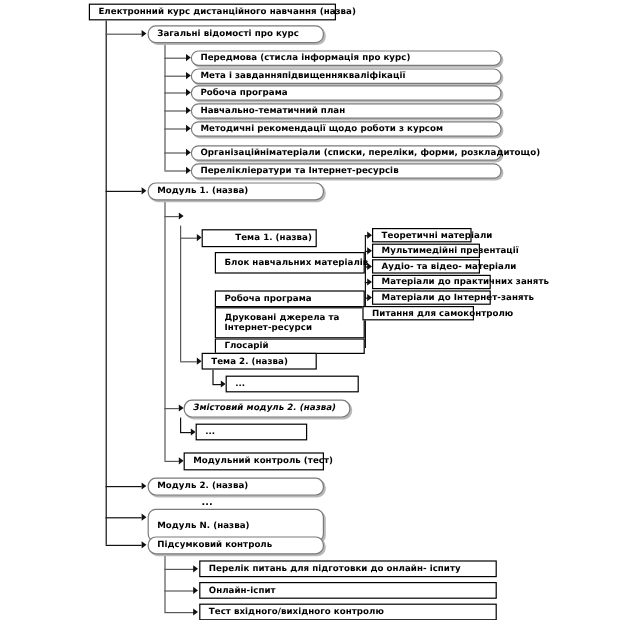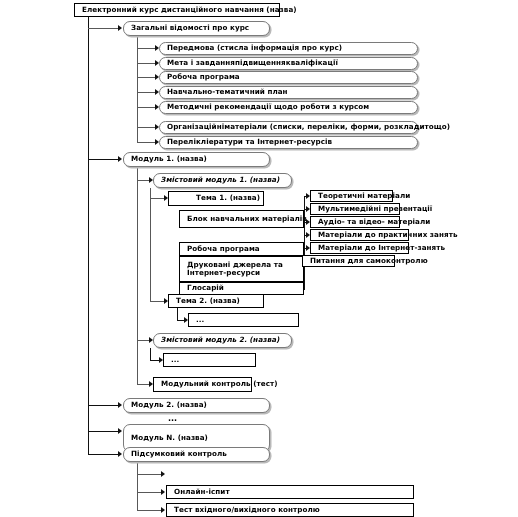--- a/index.html
+++ b/index.html
@@ -147,23 +147,20 @@
   <div class="hline dark" style="left:88px; top:159px; width:30px;"></div>
   <div class="arrow" style="left:118px; top:156px;"></div>
   <div class="node rounded" style="left:123px; top:152px; width:147px; height:15px;">
     <span>Модуль 1. (назва)</span>
   </div>
 
   <div class="vline" style="left:137px; top:167px; width:1.2px; height:217px;"></div>
 
   <div class="hline" style="left:137px; top:180px; width:12px;"></div>
   <div class="arrow" style="left:149px; top:177px;"></div>
-  <div class="node rounded italic" style="left:153px; top:173px; width:139px; height:15px;">
-    <span>Змістовий модуль 1. (назва)</span>
-  </div>
 
   <div class="vline" style="left:150px; top:188px; width:1.2px; height:113px;"></div>
 
   <div class="hline" style="left:150px; top:198px; width:14px;"></div>
   <div class="arrow" style="left:164px; top:195px;"></div>
   <div class="node square" style="left:168px; top:191px; width:96px; height:15px;justify-content:flex-end;">
     <span>Тема 1. (назва)</span>
   </div>
 
   <div class="node square-thick" style="left:179px; top:210px; width:125px; height:18px;">
@@ -241,21 +238,21 @@
 
   <div class="vline dark" style="left:150px; top:348px; height:12px;"></div>
   <div class="hline dark" style="left:150px; top:360px; width:10px;"></div>
   <div class="arrow" style="left:159px; top:357px;"></div>
   <div class="node square" style="left:163px; top:353px; width:93px; height:14px;">
     <span>...</span>
   </div>
 
   <div class="hline" style="left:137px; top:384px; width:12px;"></div>
   <div class="arrow" style="left:149px; top:381px;"></div>
-  <div class="node square" style="left:153px; top:377px; width:99px; height:15px;">
+  <div class="node square" style="left:153px; top:377px; width:117px; height:15px;">
     <span>Модульний контроль (тест)</span>
   </div>
 
   <div class="hline dark" style="left:88px; top:405px; width:30px;"></div>
   <div class="arrow" style="left:118px; top:402px;"></div>
   <div class="node rounded" style="left:123px; top:398px; width:147px; height:15px;">
     <span>Модуль 2. (назва)</span>
   </div>
 
   <div class="ellipsis" style="left:168px; top:414px;">...</div>
@@ -269,20 +266,23 @@
   <div class="hline dark" style="left:88px; top:454px; width:30px;"></div>
   <div class="arrow" style="left:118px; top:451px;"></div>
   <div class="node rounded" style="left:123px; top:447px; width:147px; height:15px;">
     <span>Підсумковий контроль</span>
   </div>
 
   <div class="vline" style="left:137px; top:462px; width:1.2px; height:48px;"></div>
 
   <div class="hline" style="left:137px; top:474px; width:25px;"></div>
   <div class="arrow" style="left:161px; top:471px;"></div>
+  <div class="node square-thick" style="left:166px; top:467px; width:248px; height:14px;">
+    <span>Перелік питань для підготовки до онлайн- іспиту</span>
+  </div>
 
   <div class="hline" style="left:137px; top:492px; width:25px;"></div>
   <div class="arrow" style="left:161px; top:489px;"></div>
   <div class="node square-thick" style="left:166px; top:485px; width:248px; height:14px;">
     <span>Онлайн-іспит</span>
   </div>
 
   <div class="hline" style="left:137px; top:510px; width:25px;"></div>
   <div class="arrow" style="left:161px; top:507px;"></div>
   <div class="node square-thick" style="left:166px; top:503px; width:248px; height:14px;">

